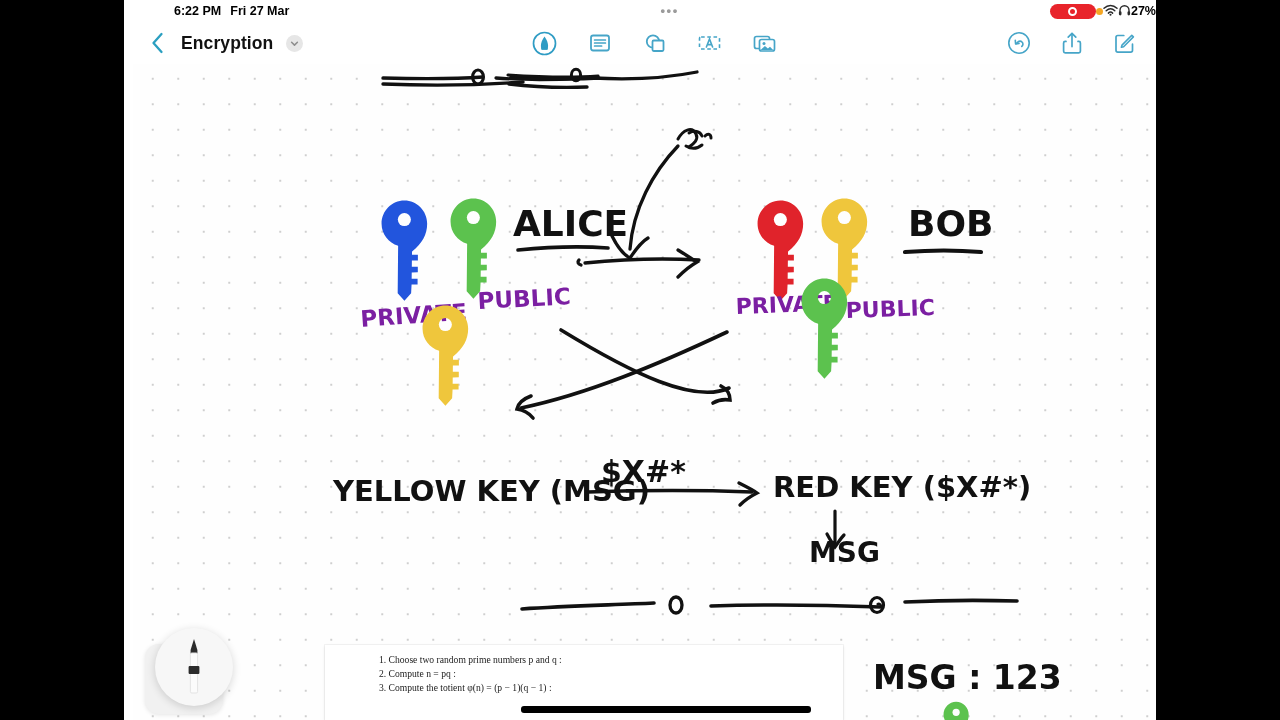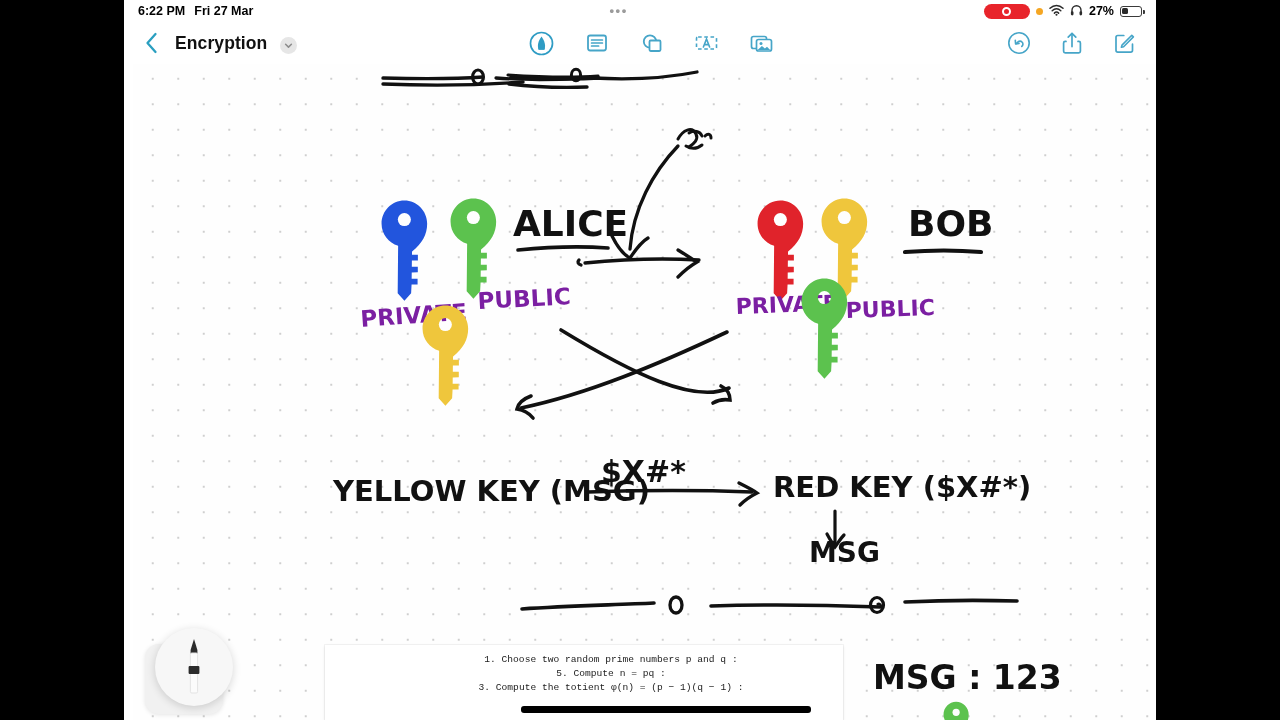--- a/index.html
+++ b/index.html
@@ -31,24 +31,25 @@
   }
 
   
   #statusbar {
     position: absolute; left: 0; top: 0;
     width: 1032px; height: 22px;
     display: flex; align-items: center;
     font-size: 12.5px; font-weight: bold;
     color: #000;
     z-index: 20;
+    padding-left: 36px;
   }
   #statusbar .left { display: flex; align-items: center; gap: 9px; padding-left: 14px; }
   #statusbar .center { flex: 1; display: flex; justify-content: center; align-items: center; }
-  #statusbar .right { display: flex; align-items: center; gap: 6px; padding-right: 14px; }
+  #statusbar .right { display: flex; align-items: center; padding-right: 14px; }
   .dots3 { letter-spacing: 1.5px; color: #9b9b9b; font-size: 13px; line-height: 8px; }
   .rec-pill {
     display: flex; align-items: center; justify-content: center;
     width: 46px; height: 15px; border-radius: 8px;
     background: #e8242b;
   }
   .rec-pill .ring {
     width: 9px; height: 9px; border-radius: 50%;
     border: 2.2px solid #fff; box-sizing: border-box;
   }
@@ -68,21 +69,21 @@
     width: 27%; background: #2b2b2b; border-radius: 1.5px;
   }
 
   
   #navbar {
     position: absolute; left: 0; top: 22px;
     width: 1032px; height: 42px;
     z-index: 20;
     display: flex; align-items: center;
   }
-  #navbar .nav-left { display: flex; align-items: flex-end; gap: 13px; padding-left: 16px; }
+  #navbar .nav-left { display: flex; align-items: center; gap: 13px; padding-left: 22px; }
   #navbar .nav-center { flex: 1; display: flex; justify-content: center; align-items: center; gap: 29px; }
   #navbar .nav-right { display: flex; align-items: center; gap: 27px; padding-right: 18px; }
   .chev-back {
     width: 22px; height: 22px;
     display: flex; align-items: center; justify-content: center;
     color: #2a9fc0;
   }
   .doc-title {
     font-size: 17.5px; font-weight: bold; color: #111;
     letter-spacing: 0.1px;
@@ -120,25 +121,24 @@
     position: absolute;
     left: 192px; top: 581px;
     width: 518px; height: 75px;
     background: #ffffff;
     box-shadow: 0 0 0 1px rgba(0,0,0,0.04), 0 1px 3px rgba(0,0,0,0.10);
     overflow: hidden;
     padding: 8px 0 0 0;
     box-sizing: border-box;
   }
   #rsa-snippet .line {
-    font-family: Liberation Mono, monospace;
+    font-family: Liberation Serif, serif;
     font-size: 9.6px; color: #1b1b1b;
     padding-left: 54px; line-height: 14.2px;
     white-space: nowrap;
-    text-align: center;
   }
   #rsa-snippet .line.indent { padding-left: 68px; }
   #rsa-snippet .redaction {
     position: absolute; left: 196px; top: 61px;
     width: 290px; height: 7px; background: #000; border-radius: 3px;
   }
 
   
   #pen-palette {
     position: absolute;
@@ -396,21 +396,21 @@
         </g>
 
         <text class="hw" x="740" y="625" font-size="33" font-weight="bold" fill="#111">MSG : 123</text>
         <g transform="translate(808,637) scale(0.42)" mask="url(#keyhole)">
           <use href="#keyshape" fill="#5cc24e"></use>
         </g>
       </svg>
 
       <div id="rsa-snippet">
         <div class="line">1. Choose two random prime numbers p and q :</div>
-        <div class="line">5. Compute n = pq :</div>
+        <div class="line">2. Compute n = pq :</div>
         <div class="line">3. Compute the totient φ(n) = (p − 1)(q − 1) :</div>
         <div class="redaction"></div>
       </div>
 
       <div id="pen-palette">
         <div class="tray"></div>
         <div class="circle">
           <svg width="26" height="60" viewBox="0 0 26 60">
             <path d="M13 2l3.4 11v4h-6.8v-4z" fill="#2b2b2b"></path>
             <rect x="9.4" y="16" width="7.2" height="40" rx="1.4" fill="#fbfbfb" stroke="#e3e3e3" stroke-width="1"></rect>

